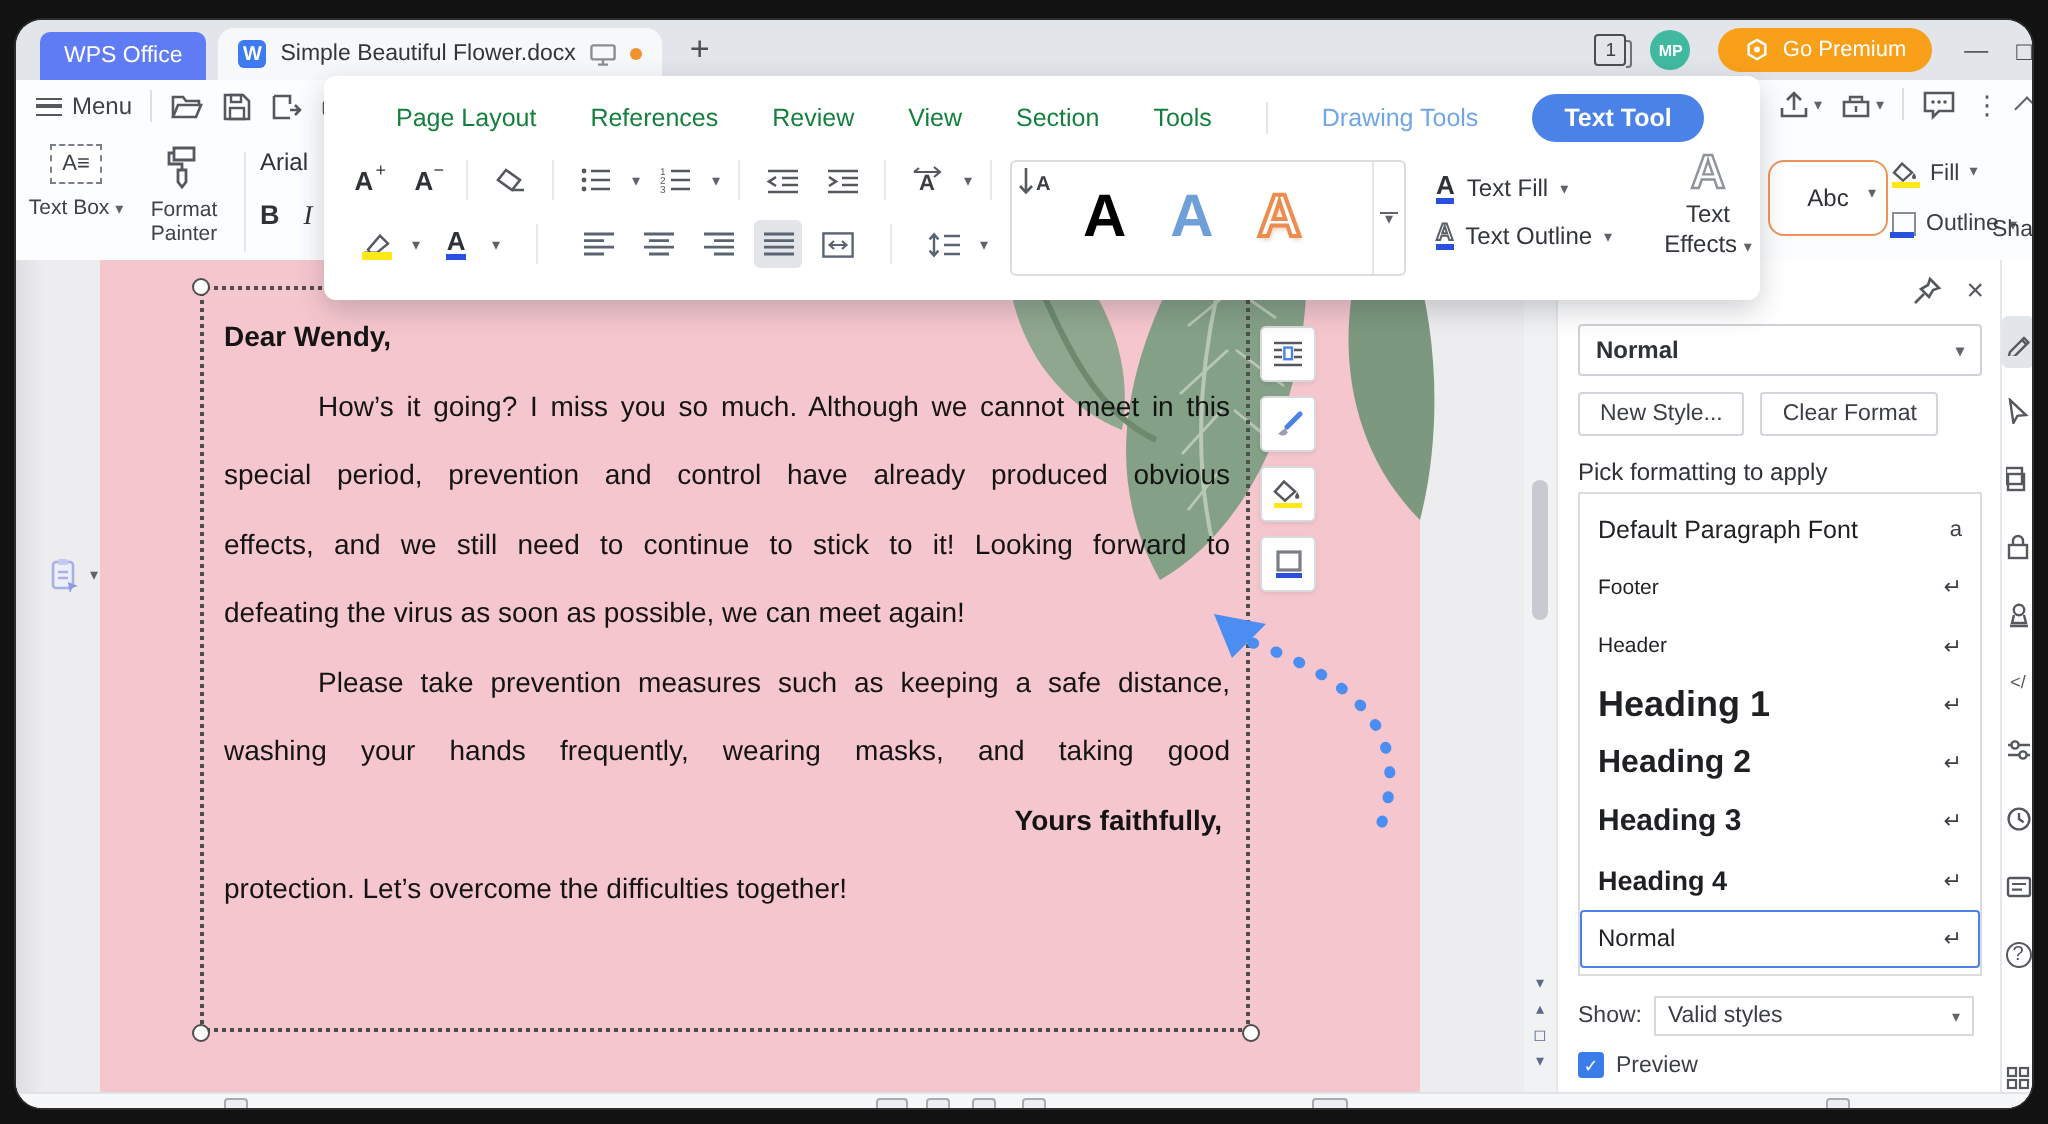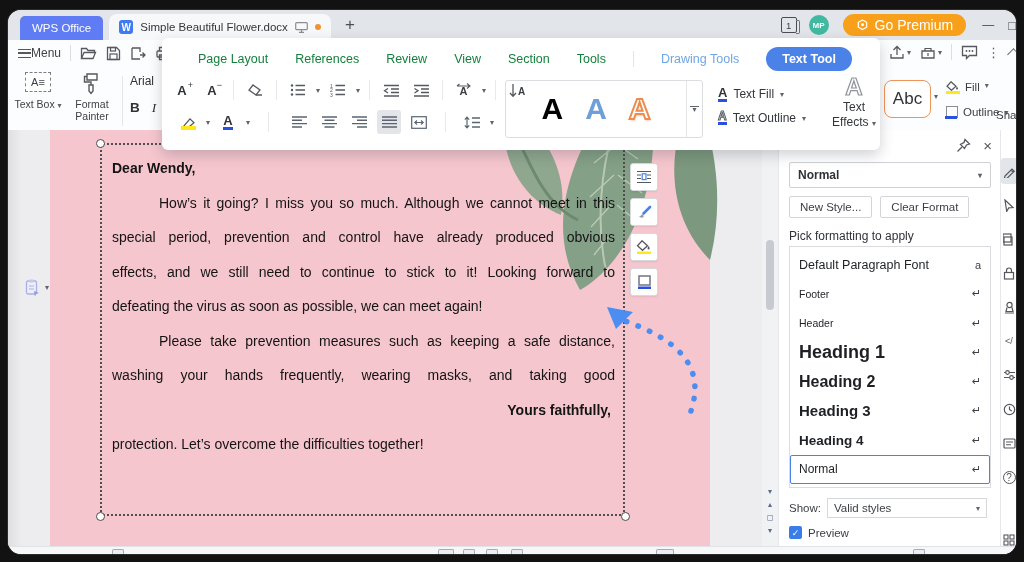--- a/index.html
+++ b/index.html
@@ -13,28 +13,28 @@
 .doctab{margin-left:6px;height:26px;align-self:flex-end;background:#f7f8fa;border-radius:8px 8px 0 0;display:flex;align-items:center;padding:0 10px;gap:7px;min-width:200px}
 .wicon{width:14px;height:14px;border-radius:3px;background:#3e7bf0;color:#fff;font-size:10px;font-weight:bold;display:flex;align-items:center;justify-content:center}
 .doctitle{font-size:11.5px;color:#33353a}
 .monitor{width:13px;height:11px}
 .odot{width:6px;height:6px;border-radius:50%;background:#f0922f}
 .newtab{font-size:17px;color:#4c4f55;margin-left:14px}
 #tabbar .spacer{flex:1}
 .pagebadge{width:16px;height:16px;border:1.4px solid #4a4d52;border-radius:2px;font-size:9.5px;color:#3c3f44;display:flex;align-items:center;justify-content:center;position:relative;margin-right:12px}
 .pagebadge:after{content:"";position:absolute;right:-4px;top:2px;width:2.5px;height:12px;border:1px solid #6f7278;border-left:none;border-radius:0 2px 2px 0}
 .avatar{width:20px;height:20px;border-radius:50%;background:#41b9a1;color:#fff;font-size:8px;font-weight:bold;display:flex;align-items:center;justify-content:center;margin-right:14px}
-.premium{height:22px;border-radius:12px;background:#f9a01b;color:#fff;font-size:14px;display:flex;align-items:center;gap:6px;padding:0 13px;margin-right:16px}
+.premium{height:22px;border-radius:12px;background:#f9a01b;color:#fff;font-size:11px;display:flex;align-items:center;gap:6px;padding:0 13px;margin-right:16px}
 .wctl{font-size:12px;color:#4c4f55;margin-right:14px}
 .wctl.max{font-size:13px;margin-right:0}
 
 
 #header{position:absolute;left:0;top:30px;width:100%;height:90px;background:#fcfdfe}
 .quickbar{position:absolute;left:10px;top:5px;display:flex;align-items:center;gap:9px}
-.menuBtn{display:flex;align-items:center;gap:0;font-size:12px;color:#3f4248}
+.menuBtn{display:flex;align-items:center;gap:5px;font-size:12px;color:#3f4248}
 .hamb{width:13px;height:9px;border-top:1.6px solid #55585e;border-bottom:1.6px solid #55585e;position:relative}
 .hamb:after{content:"";position:absolute;left:0;top:2.8px;width:13px;height:1.6px;background:#55585e}
 .vdiv{width:1px;height:16px;background:#dcdee2}
 .chev{font-size:12px;color:#6a6e74}
 .ic{display:block}
 
 
 .leftgrp{position:absolute;left:0;top:32px;width:160px;height:58px}
 .tbxBtn{position:absolute;left:6px;top:0;width:48px;text-align:center}
 .tbxIcon{width:26px;height:20px;margin:0 auto;border:1px dashed #7a7e86;display:flex;align-items:center;justify-content:center;font-size:11px;color:#3c3f45;position:relative;background:#fff}
@@ -47,21 +47,21 @@
 .biu .u{text-decoration:underline}
 
 
 .shareRow{position:absolute;left:850px;top:4px;display:flex;align-items:center;gap:9px}
 .caret{font-size:8px;color:#60646a}
 .kebab{font-size:13px;color:#55585e}
 .collapse{width:9px;height:9px;border-left:1.6px solid #60646a;border-top:1.6px solid #60646a;transform:rotate(45deg);margin-top:4px}
 
 
 .shapegrp{position:absolute;left:0;top:30px;width:100%;height:60px}
-.abcBox{position:absolute;left:876px;top:10px;width:47px;height:38px;border:1.6px solid #ef9359;border-radius:8px;background:#fff;display:flex;align-items:center;justify-content:center;font-size:17px;color:#2f3237}
+.abcBox{position:absolute;left:876px;top:10px;width:60px;height:38px;border:1.6px solid #ef9359;border-radius:8px;background:#fff;display:flex;align-items:center;justify-content:center;font-size:12px;color:#2f3237}
 .abcCaret{position:absolute;left:926px;top:22px}
 .fillRow{position:absolute;left:938px;top:11px;display:flex;align-items:flex-start;gap:5px;font-size:11.5px;color:#3b3e44}
 .outlRow{position:absolute;left:938px;top:36px;display:flex;align-items:center;gap:5px;font-size:11.5px;color:#3b3e44}
 .shapeLbl{position:absolute;left:988px;top:39px;font-size:11.5px;color:#3b3e44;white-space:nowrap}
 .bucket{position:relative;width:14px;height:13px}
 .bucket .bar{position:absolute;left:0;bottom:0;width:14px;height:3px;background:#ffe81a}
 .sqOut{width:12px;height:12px;border:1.6px solid #8a8e94;position:relative}
 .sqOut .bar{position:absolute;left:-1.6px;bottom:-1.6px;width:12px;height:3px;background:#2a50e0}
 
 

